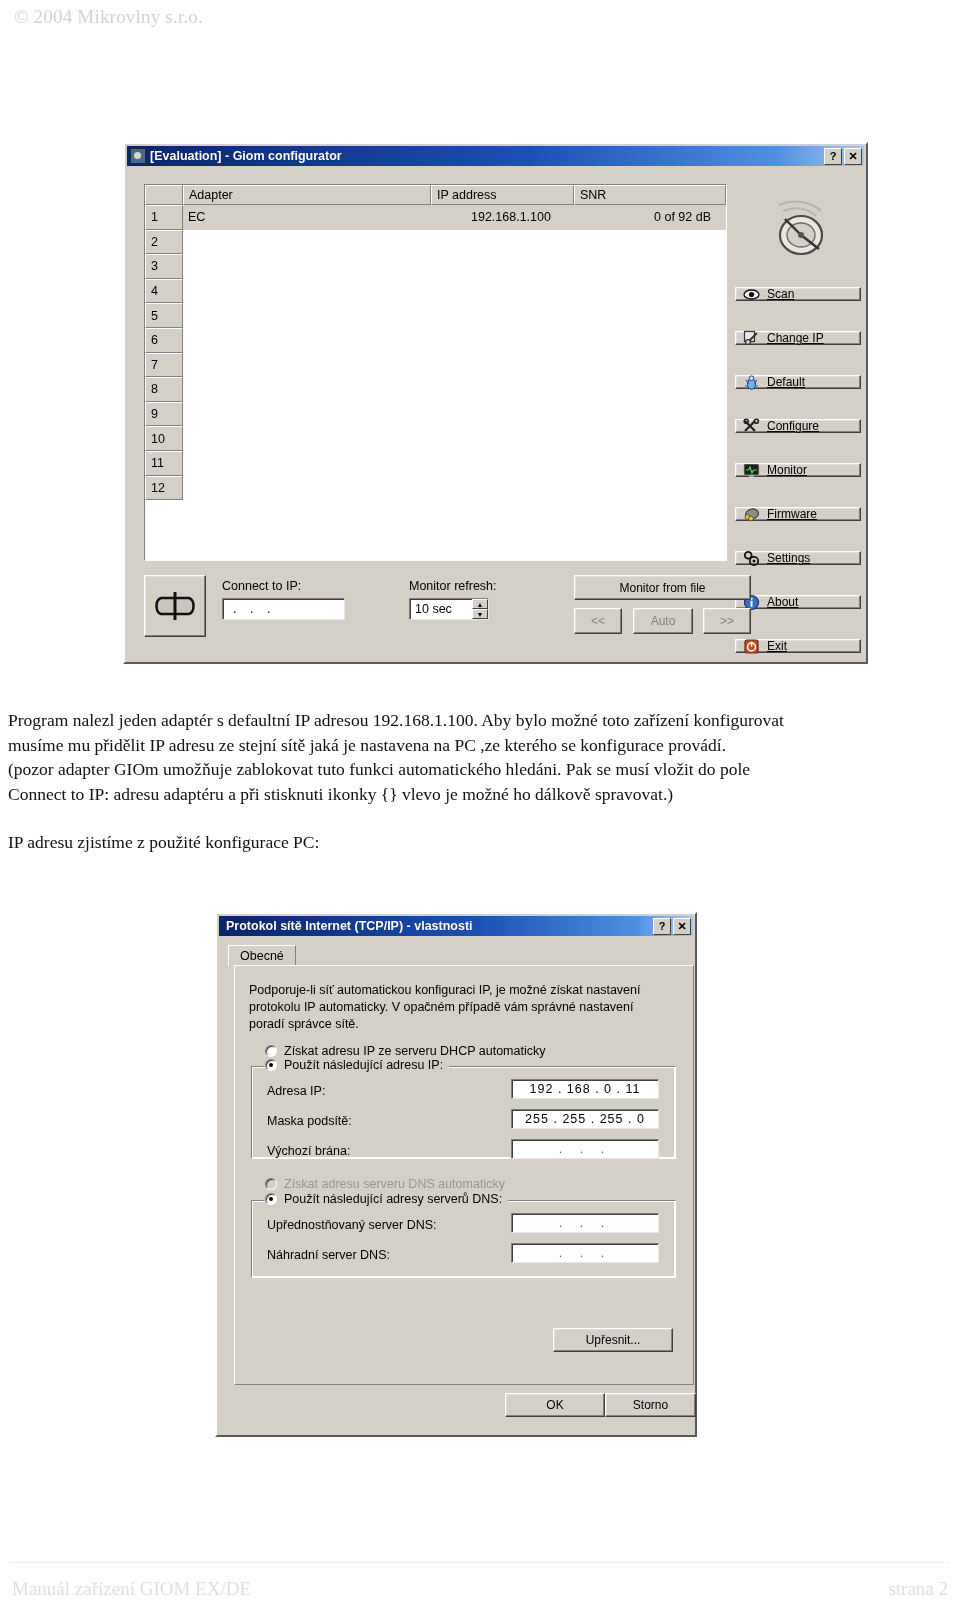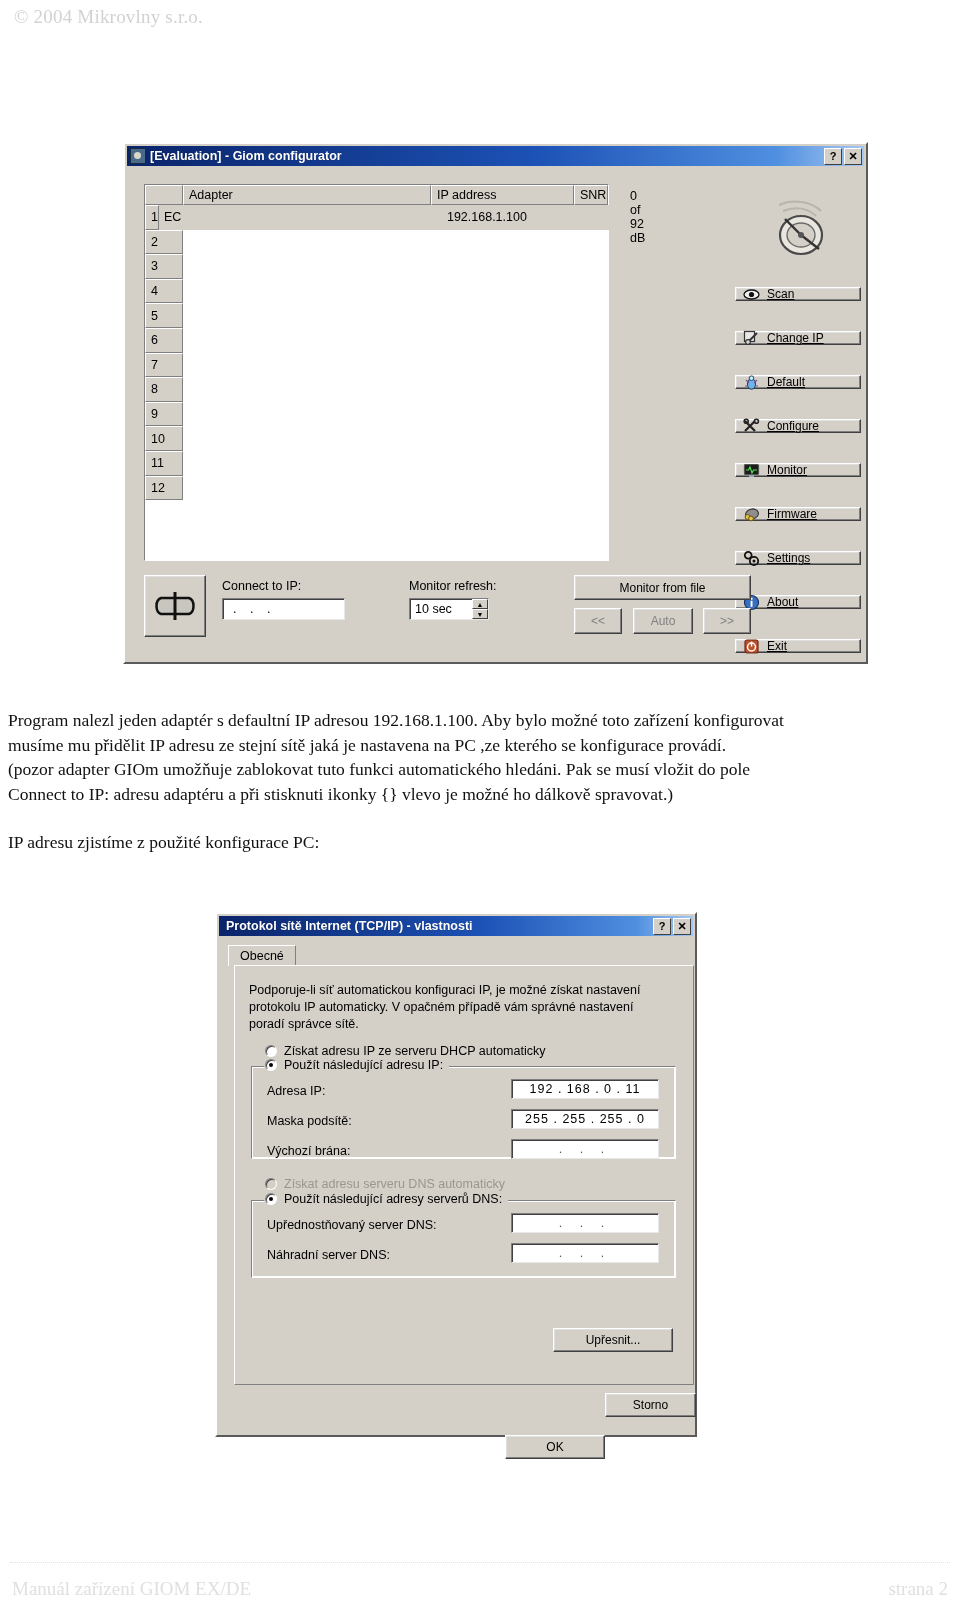--- a/index.html
+++ b/index.html
@@ -171,21 +171,21 @@
     position: absolute;
     left: 2px; top: 23px;
     width: 741px;
     height: 497px;
   }
 
   
   #list-wrap {
     position: absolute;
     left: 17px; top: 17px;
-    width: 465px; height: 377px;
+    width: 583px; height: 377px;
     background: #ffffff;
     border-top: 1px solid #808080;
     border-left: 1px solid #808080;
     border-right: 1px solid #ffffff;
     border-bottom: 1px solid #ffffff;
     box-sizing: border-box;
   }
   #list-header {
     display: flex;
     height: 20px;
@@ -753,20 +753,20 @@
       </div>
 
       <div class="fieldrow-label" style="left:32px; top:282px;">Náhradní server DNS:</div>
       <div class="field ipfield empty" style="left:276px; top:277px;">
         <span>.    .    .</span>
       </div>
 
       <div class="winbtn dlgbtn" style="left:318px; top:334px; width:120px;margin-top:28px;">Upřesnit...</div>
     </div>
 
-    <div class="winbtn dlgbtn" style="left:286px; top:456px; width:100px;margin-top:42px;">OK</div>
+    <div class="winbtn dlgbtn" style="left:286px; top:456px; width:100px;">OK</div>
     <div class="winbtn dlgbtn" style="left:386px; top:456px; width:91px;">Storno</div>
   </div>
 </div>
 
 <div class="footer-rule"></div>
 <div class="footer-left">Manuál zařízení GIOM EX/DE</div>
 <div class="footer-right">strana 2</div>
 
 </body></html>

